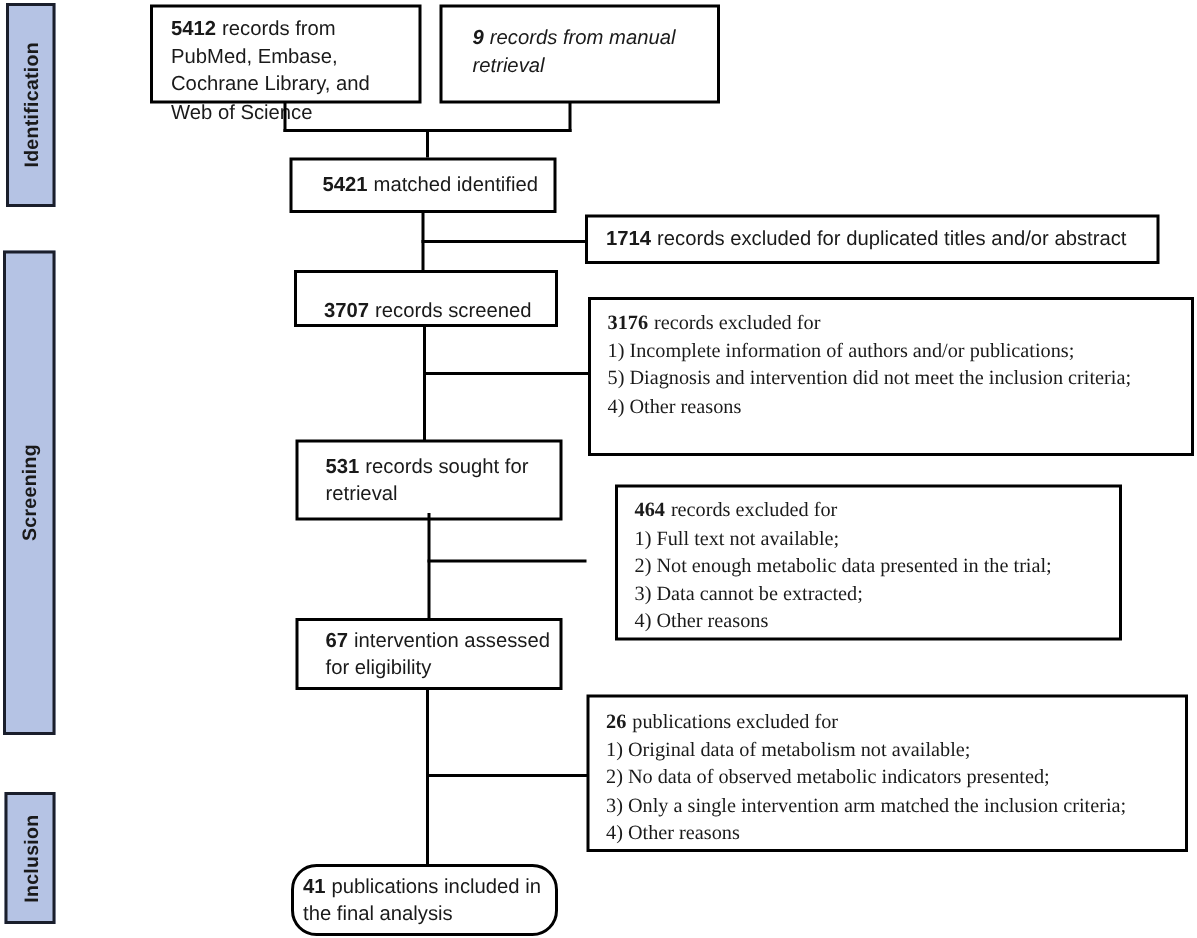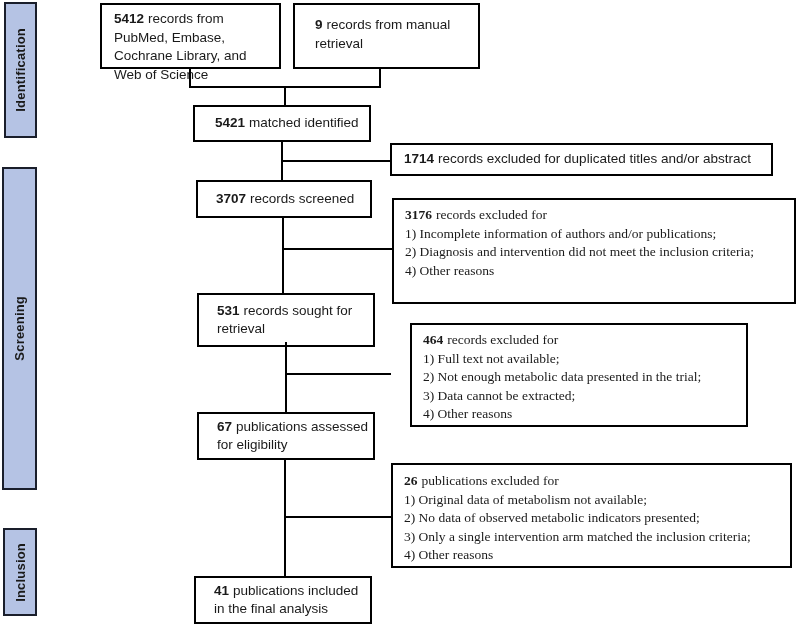--- a/index.html
+++ b/index.html
@@ -67,68 +67,68 @@
   <div class="stage" style="left:2px; top:167px; width:35px; height:323px;">
     <span class="vtext">Screening</span>
   </div>
   <div class="stage" style="left:3px; top:528px; width:34px; height:88px;">
     <span class="vtext">Inclusion</span>
   </div>
 
   <div class="fbox" style="left:100px; top:3px; width:181px; height:66px; padding:5px 8px 4px 12px;">
     <b class="num">5412</b><span>records from PubMed, Embase, Cochrane Library, and Web of Science</span>
   </div>
-  <div class="fbox" style="left:293px; top:3px; width:187px; height:66px; padding:11px 12px 4px 20px;">
+  <div class="fbox" style="left:293px; top:3px; width:187px; height:66px; padding:11px 12px 4px 20px;font-style:italic;">
     <b class="num">9</b><span>records from manual retrieval</span>
   </div>
 
   <div class="fbox center-v" style="left:193px; top:105px; width:178px; height:37px; padding-left:20px;">
     <div><b class="num">5421</b><span>matched identified</span></div>
   </div>
 
   <div class="fbox center-v" style="left:390px; top:143px; width:383px; height:33px; padding-left:12px;">
     <div><b class="num">1714</b><span>records excluded for duplicated titles and/or abstract</span></div>
   </div>
 
-  <div class="fbox center-v" style="left:196px; top:180px; width:176px; height:38px; padding-left:18px;">
+  <div class="fbox center-v" style="left:196px; top:180px; width:176px; height:38px; padding-left:18px;justify-content:flex-end;">
     <div><b class="num">3707</b><span>records screened</span></div>
   </div>
 
   <div class="fbox reasons" style="left:392px; top:198px; width:404px; height:106px; padding:6px 6px 4px 11px;">
     <div><b class="num">3176</b><span>records excluded for</span></div>
     <div>1) Incomplete information of authors and/or publications;</div>
-    <div>2) Diagnosis and intervention did not meet the inclusion criteria;</div>
+    <div>5) Diagnosis and intervention did not meet the inclusion criteria;</div>
     <div>4) Other reasons</div>
   </div>
 
   <div class="fbox center-v" style="left:197px; top:293px; width:178px; height:54px; padding-left:18px;">
     <div><b class="num">531</b><span>records sought for retrieval</span></div>
   </div>
 
   <div class="fbox reasons" style="left:390px; top:323px; width:338px; height:104px; padding:6px 6px 4px 11px;margin-left:20px;">
     <div><b class="num">464</b><span>records excluded for</span></div>
     <div>1) Full text not available;</div>
     <div>2) Not enough metabolic data presented in the trial;</div>
     <div>3) Data cannot be extracted;</div>
     <div>4) Other reasons</div>
   </div>
 
   <div class="fbox center-v" style="left:197px; top:412px; width:178px; height:48px; padding-left:18px;">
-    <div><b class="num">67</b><span>publications assessed for eligibility</span></div>
+    <div><b class="num">67</b><span>intervention assessed for eligibility</span></div>
   </div>
 
   <div class="fbox reasons" style="left:391px; top:463px; width:401px; height:105px; padding:7px 6px 0 11px;">
     <div><b class="num">26</b><span>publications excluded for</span></div>
     <div>1) Original data of metabolism not available;</div>
     <div>2) No data of observed metabolic indicators presented;</div>
     <div>3) Only a single intervention arm matched the inclusion criteria;</div>
     <div>4) Other reasons</div>
   </div>
 
-  <div class="fbox center-v" style="left:194px; top:576px; width:178px; height:48px; padding-left:18px;">
+  <div class="fbox center-v" style="left:194px; top:576px; width:178px; height:48px; padding-left:6px;border-radius:17px;">
     <div><b class="num">41</b><span>publications included in the final analysis</span></div>
   </div>
 
   <div class="line" style="left:189px; top:68px; width:2px; height:20px;"></div>
   <div class="line" style="left:379px; top:68px; width:2px; height:20px;"></div>
   <div class="line" style="left:189px; top:86px; width:192px; height:2px;"></div>
   <div class="line" style="left:284px; top:86px; width:2px; height:19px;"></div>
   <div class="line" style="left:281px; top:141px; width:2px; height:39px;"></div>
   <div class="line" style="left:281px; top:160px; width:110px; height:2px;"></div>
   <div class="line" style="left:282px; top:217px; width:2px; height:77px;"></div>

